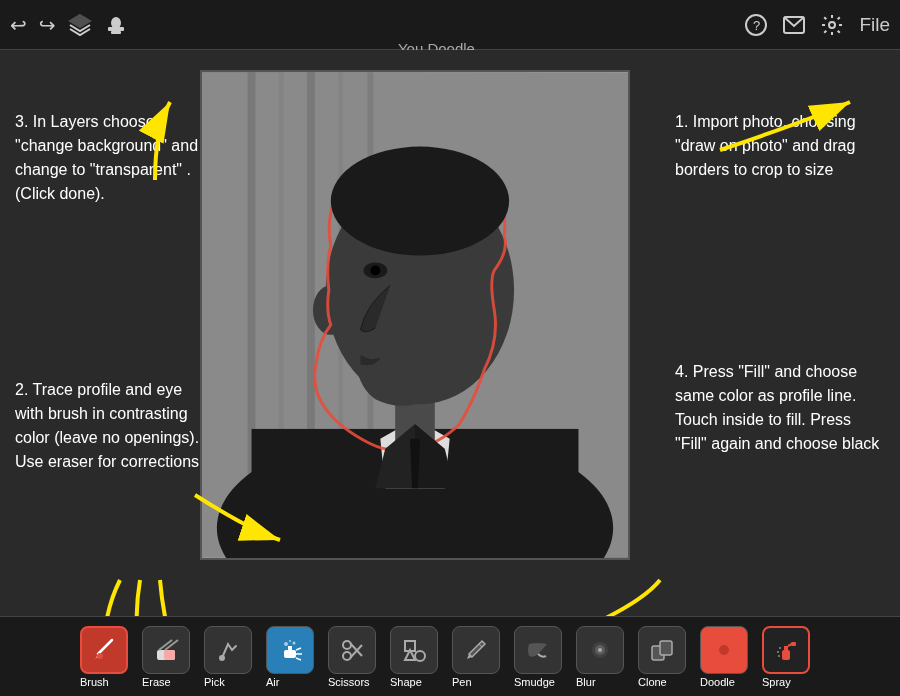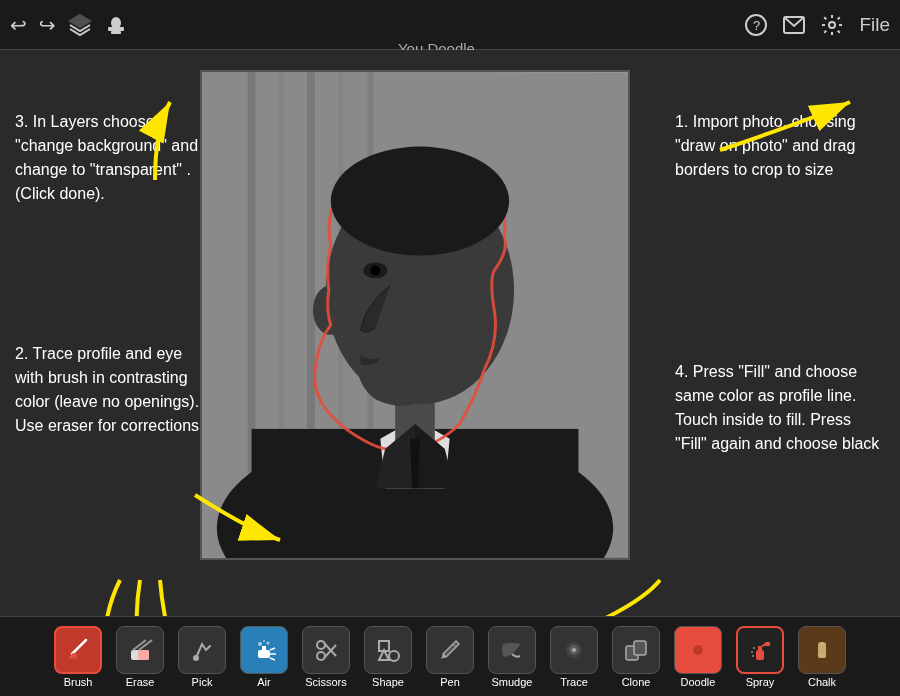--- a/index.html
+++ b/index.html
@@ -91,21 +91,21 @@
       line-height: 1.5;
     }
 
     #instruction-1 {
       top: 60px;
       left: 15px;
       width: 190px;
     }
 
     #instruction-2 {
-      top: 292px;
+      top: 328px;
       left: 15px;
       width: 195px;
     }
 
     #instruction-3 {
       top: 60px;
       right: 15px;
       width: 210px;
       text-align: left;
     }
@@ -136,21 +136,21 @@
       align-items: center;
       justify-content: center;
       gap: 4px;
       padding: 5px 10px;
       border-top: 1px solid #444;
     }
 
     .tool-item {
       display: flex;
       flex-direction: column;
-      align-items: center;
+      align-items: flex-start;
       justify-content: center;
       width: 58px;
       cursor: pointer;
     }
 
     .tool-icon-box {
       width: 48px;
       height: 48px;
       border-radius: 8px;
       background: #333;
@@ -435,21 +435,21 @@
   </div>
 
   <div class="tool-item">
     <div class="tool-icon-box">
       <svg class="tool-svg" viewBox="0 0 28 28" fill="none" xmlns="http://www.w3.org/2000/svg">
         <circle cx="14" cy="14" r="8" fill="#555" opacity="0.4"></circle>
         <circle cx="14" cy="14" r="5" fill="#777" opacity="0.5"></circle>
         <circle cx="14" cy="14" r="2" fill="#aaa"></circle>
       </svg>
     </div>
-    <span class="tool-label">Trace</span>
+    <span class="tool-label">Blur</span>
   </div>
 
   <div class="tool-item">
     <div class="tool-icon-box">
       <svg class="tool-svg" viewBox="0 0 28 28" fill="none" xmlns="http://www.w3.org/2000/svg">
         <rect x="4" y="10" width="12" height="14" rx="2" fill="#555" stroke="#aaa" stroke-width="1.5"></rect>
         <rect x="12" y="5" width="12" height="14" rx="2" fill="#555" stroke="#aaa" stroke-width="1.5"></rect>
       </svg>
     </div>
     <span class="tool-label">Clone</span>
@@ -473,23 +473,13 @@
         <line x1="16" y1="10" x2="20" y2="8" stroke="#e74c3c" stroke-width="2"></line>
         <rect x="19" y="6" width="5" height="4" rx="1" fill="#e74c3c"></rect>
         <circle cx="8" cy="12" r="1" fill="#aaa" opacity="0.8"></circle>
         <circle cx="6" cy="16" r="1" fill="#aaa" opacity="0.8"></circle>
         <circle cx="7" cy="20" r="1" fill="#aaa" opacity="0.8"></circle>
       </svg>
     </div>
     <span class="tool-label">Spray</span>
   </div>
 
-  <div class="tool-item">
-    <div class="tool-icon-box" style="background:#5a3a1a;">
-      <svg class="tool-svg" viewBox="0 0 28 28" fill="none" xmlns="http://www.w3.org/2000/svg">
-        <rect x="10" y="6" width="8" height="16" rx="3" fill="#c8a86b"></rect>
-        <rect x="10" y="18" width="8" height="4" rx="1" fill="#d4b87a" opacity="0.5"></rect>
-        <line x1="12" y1="8" x2="16" y2="8" stroke="#e8c89a" stroke-width="1" opacity="0.6"></line>
-      </svg>
-    </div>
-    <span class="tool-label">Chalk</span>
-  </div>
 </div>
 
 </body></html>

